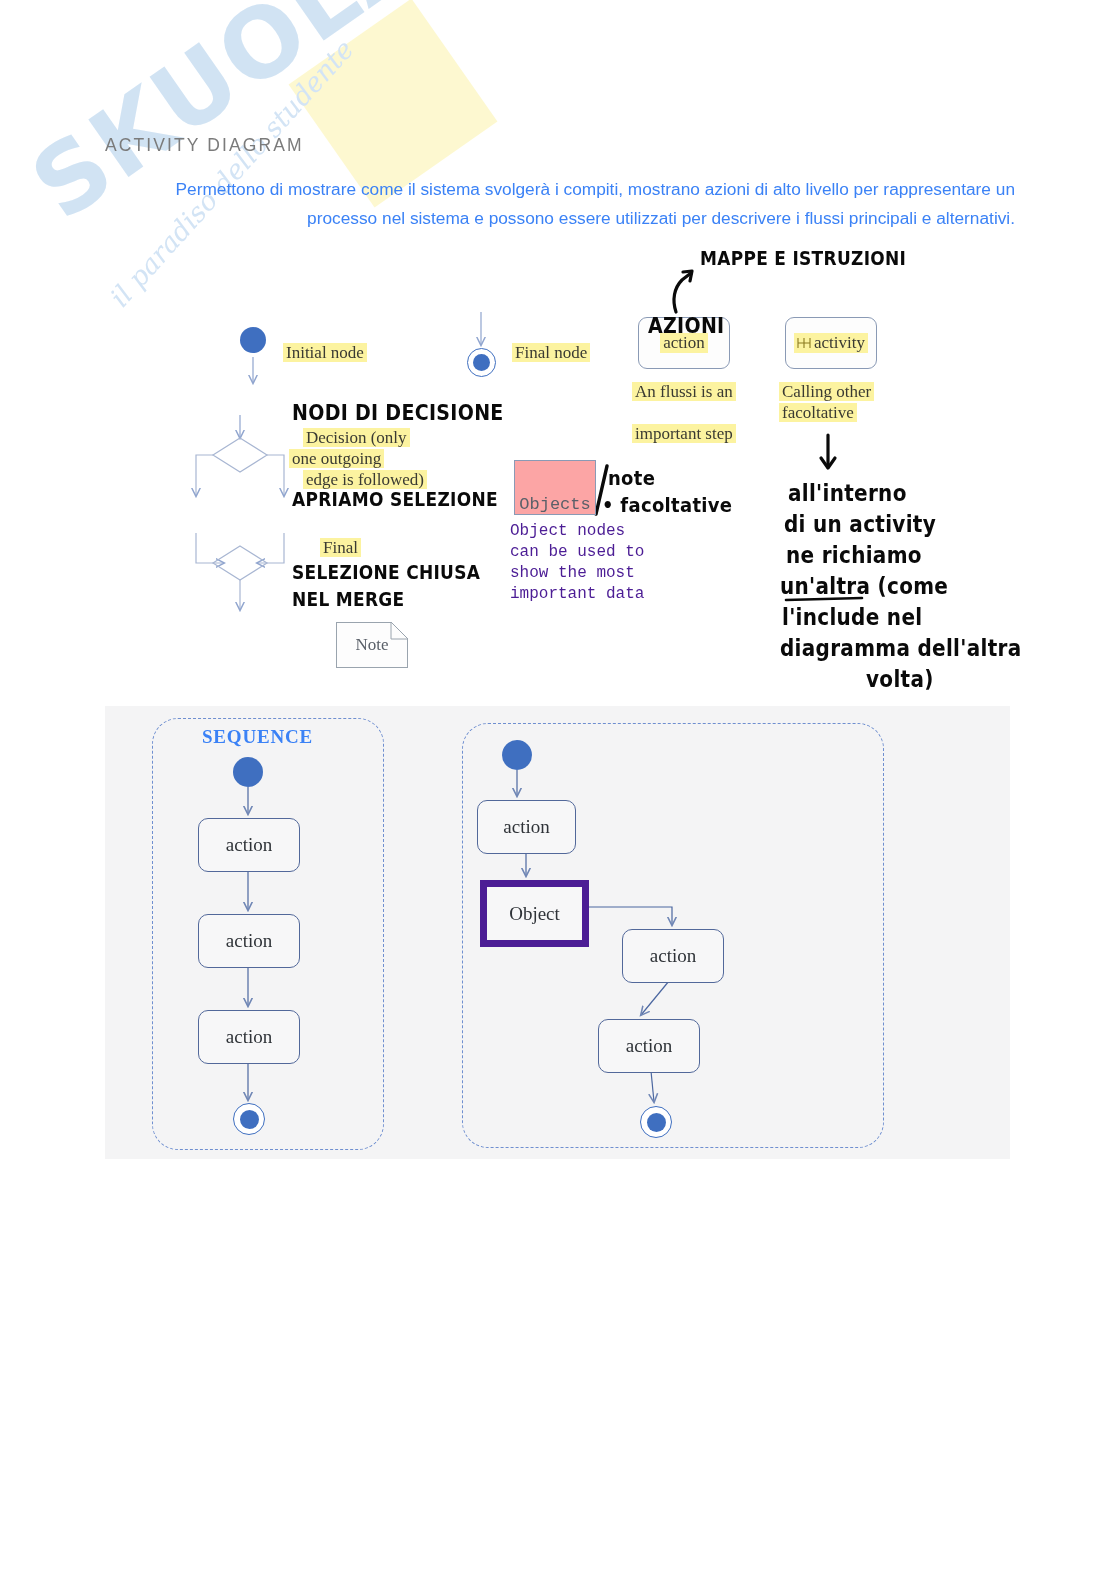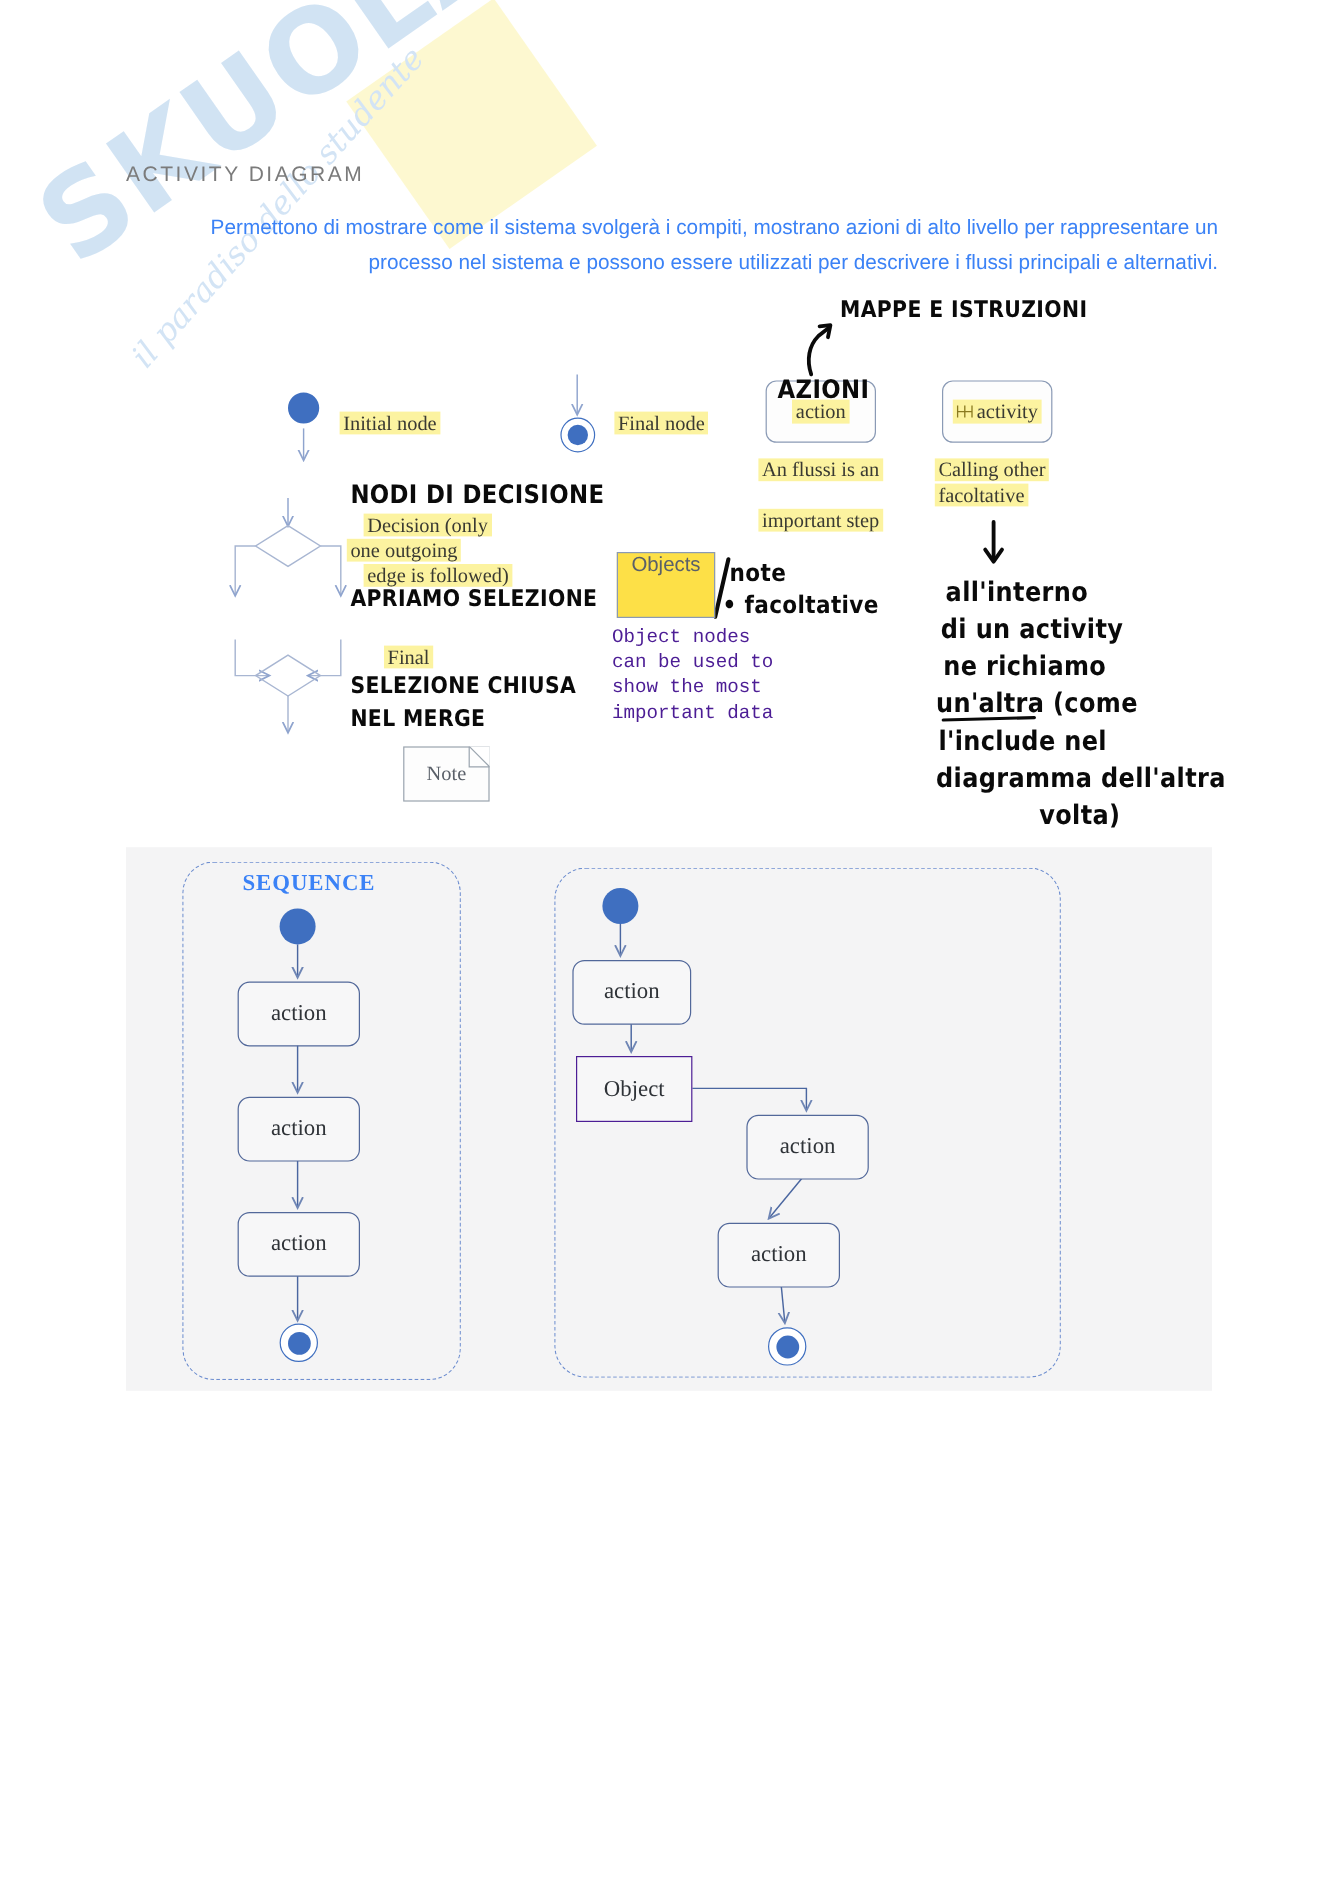--- a/index.html
+++ b/index.html
@@ -149,25 +149,25 @@
     background: #fdfdfd;
     display: flex;
     align-items: center;
     justify-content: center;
     font-family: "Liberation Serif", serif;
     font-size: 17px;
     color: #3a3a32;
   }
   .sqbox {
     border: 1px solid #8a9ab5;
-    background: #fde047;
+    background: #fca5a5;
     display: flex;
-    align-items: flex-start;
+    align-items: flex-end;
     justify-content: center;
-    font-family: Liberation Sans, sans-serif;
+    font-family: Liberation Mono, monospace;
     font-size: 17px;
     color: #5a6069;
   }
   .notebox {
     position: absolute;
     border: 1px solid #9aa4ae;
     background: #fdfdfd;
     display: flex;
     align-items: center;
     justify-content: center;
@@ -225,21 +225,21 @@
     display: flex;
     align-items: center;
     justify-content: center;
     font-family: "Liberation Serif", serif;
     font-size: 19px;
     color: #2f3338;
   }
   .d-obj {
     position: absolute;
     z-index: 6;
-    border: 1px solid #4c1d95;
+    border: 7px solid #4c1d95;
     background: #f7f7f8;
     display: flex;
     align-items: center;
     justify-content: center;
     font-family: "Liberation Serif", serif;
     font-size: 19px;
     color: #2f3338;
   }
   .d-init {
     width: 30px; height: 30px;

